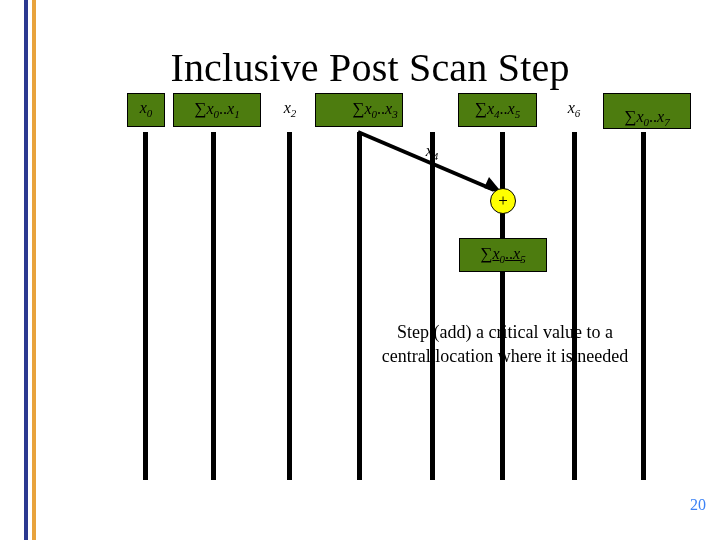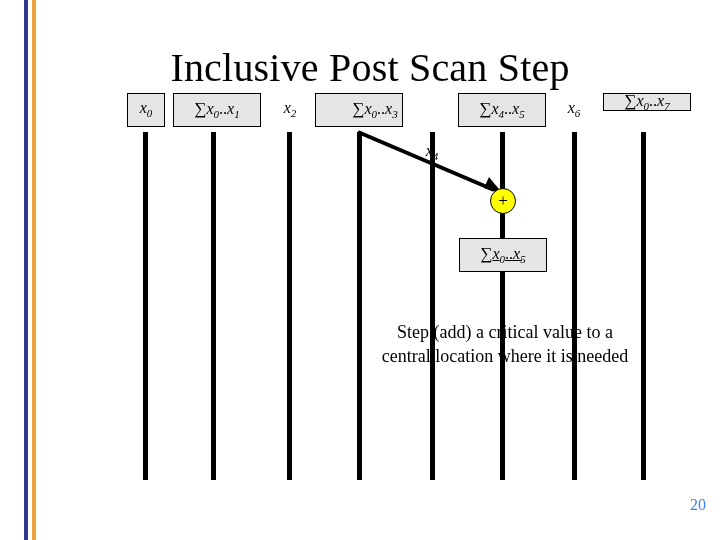--- a/index.html
+++ b/index.html
@@ -33,21 +33,21 @@
     text-align: center;
     font-size: 40px;
     color: #000000;
     letter-spacing: 0.2px;
     white-space: nowrap;
   }
 
   
   .ybox {
     position: absolute;
-    background: #e5e5e5;
+    background: #4d7c0f;
     border: 1px solid #000000;
     box-sizing: border-box;
     text-align: center;
     color: #000000;
     font-size: 16px;
     line-height: 1;
     display: flex;
     align-items: center;
     justify-content: center;
     white-space: nowrap;
@@ -161,29 +161,29 @@
   </div>
 
   <div class="ybox" style="left:315px; top:93px; width:88px; height:34px;padding-left:32px;">
     <span><span class="mathsym">∑</span><i>x</i><sub>0</sub>..<i>x</i><sub>3</sub></span>
   </div>
 
   <div class="plainlbl" style="left:412px; top:99px; width:40px;margin-top:43px;">
     <i>x</i><sub>4</sub>
   </div>
 
-  <div class="ybox" style="left:458px; top:93px; width:88px; height:34px;">
+  <div class="ybox" style="left:458px; top:93px; width:79px; height:34px;">
     <span><span class="mathsym">∑</span><i>x</i><sub>4</sub>..<i>x</i><sub>5</sub></span>
   </div>
 
   <div class="plainlbl" style="left:554px; top:99px; width:40px;">
     <i>x</i><sub>6</sub>
   </div>
 
-  <div class="ybox" style="left:603px; top:93px; width:88px; height:18px;">
+  <div class="ybox" style="left:603px; top:93px; width:88px; height:36px;align-items:flex-end;">
     <span><span class="mathsym">∑</span><i>x</i><sub>0</sub>..<i>x</i><sub>7</sub></span>
   </div>
 
   <div class="plusnode" style="left:490px; top:188px;">
     <span>+</span>
   </div>
 
   <div class="ybox" style="left:459px; top:238px; width:88px; height:34px;text-decoration:underline;">
     <span><span class="mathsym">∑</span><i>x</i><sub>0</sub>..<i>x</i><sub>5</sub></span>
   </div>

